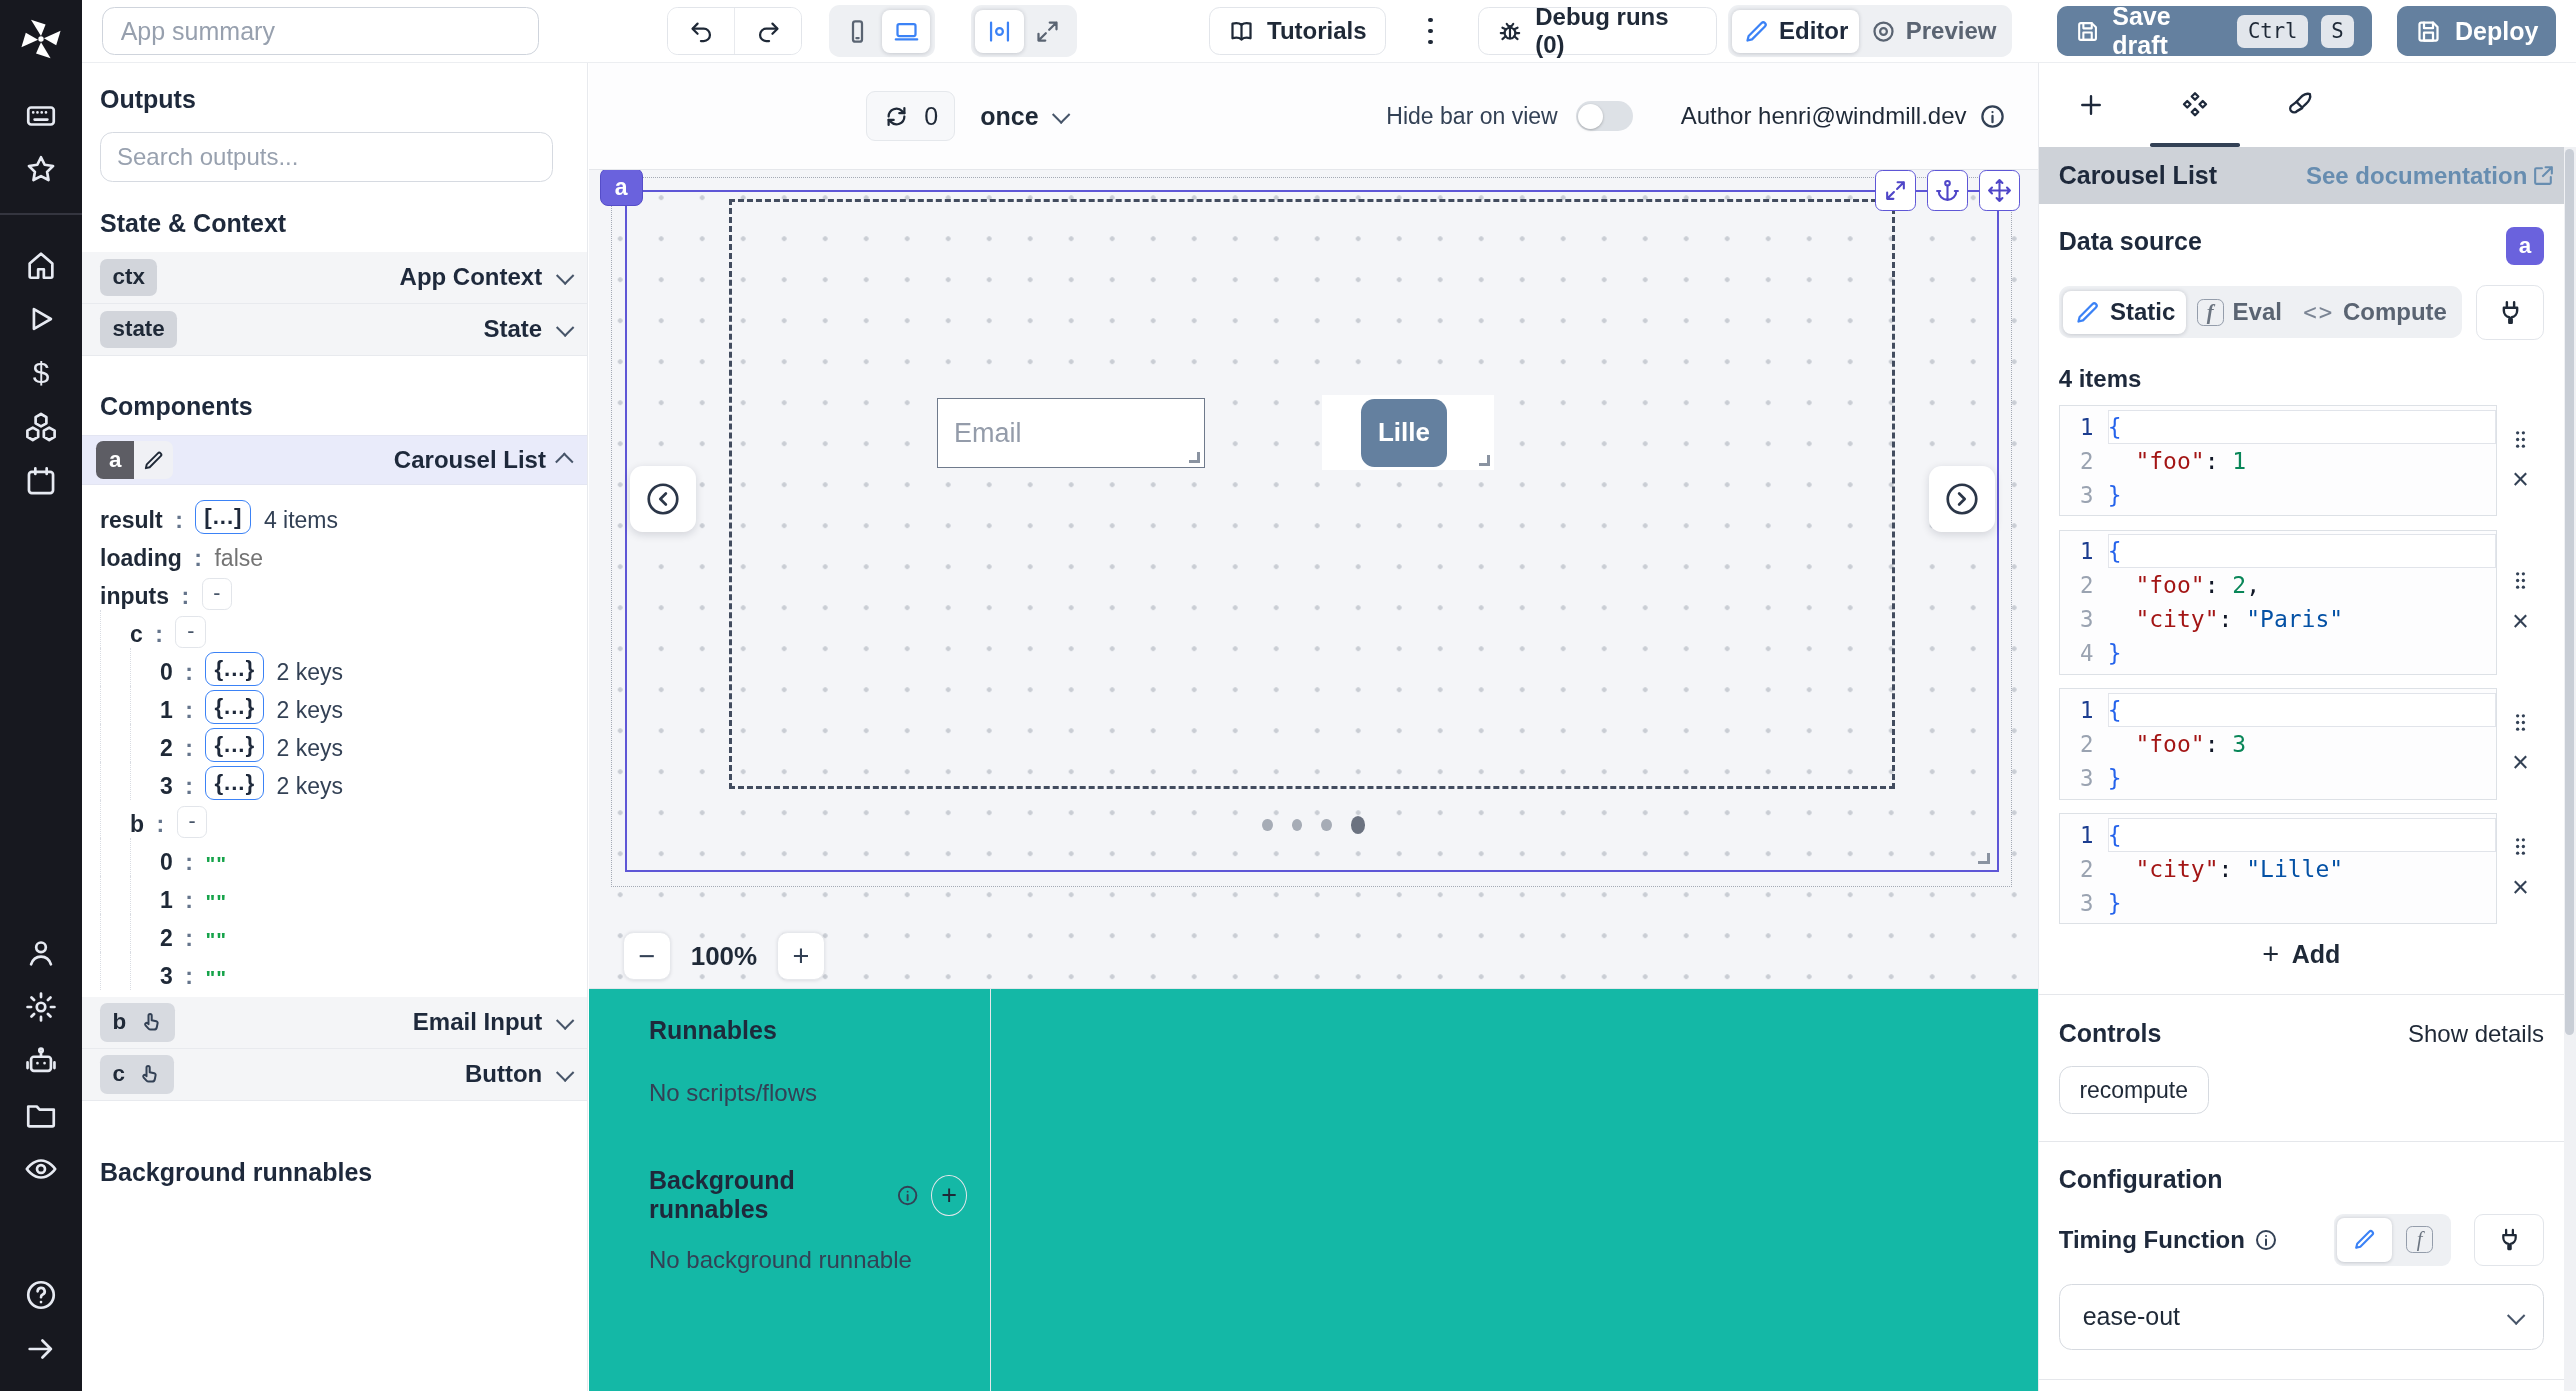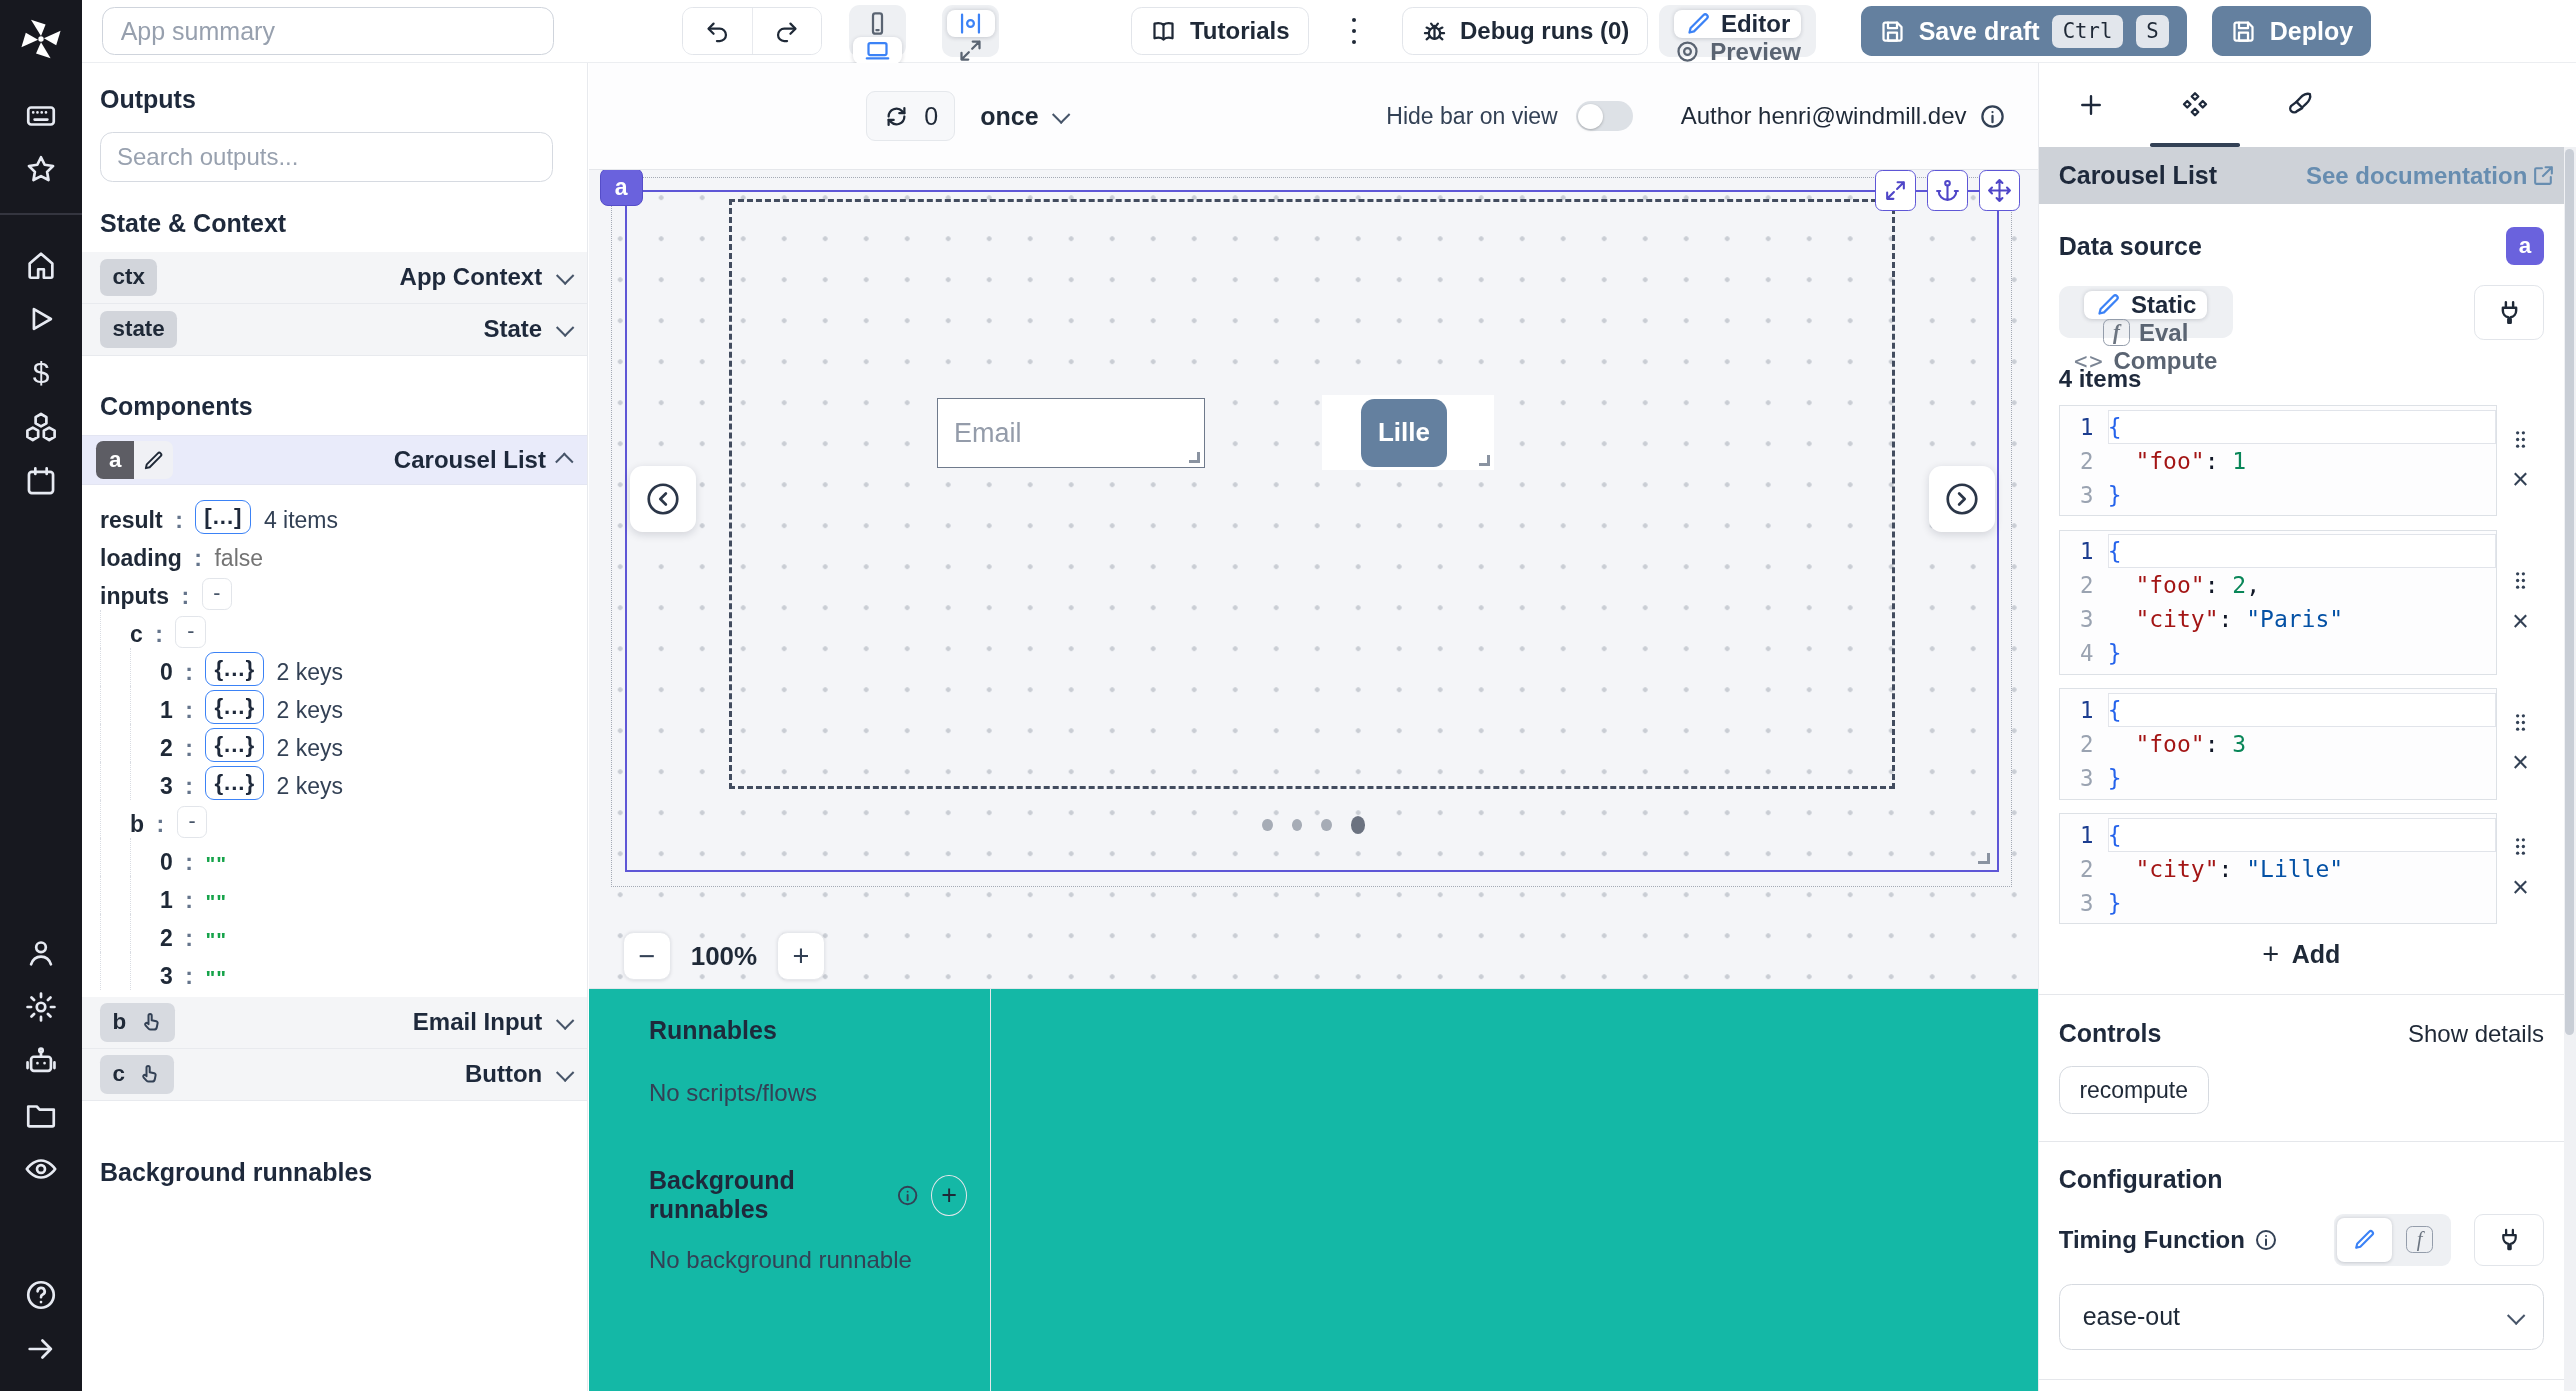--- a/index.html
+++ b/index.html
@@ -18,21 +18,21 @@
   .dollar { font-size:30px; color:#e7eaf2; font-weight:400; }
 
   
   .topbar { position:absolute; left:82px; top:0; right:0; height:63px; background:#fff; border-bottom:1.8px solid #eceef1; display:flex; align-items:center; padding:0 19.7px; }
   .appsum { width:452px; height:48px; border:1.8px solid #cfd4dc; border-radius:12.5px; font-size:25px; color:#1e293b; padding:0 18px; outline:none; background:#fff; font-family:"Liberation Sans",sans-serif; }
   .appsum::placeholder { color:#97a0ae; }
   .undoredo { margin-left:128px; display:flex; border:1.8px solid #e2e5ea; border-radius:10.7px; overflow:hidden; height:48px; }
   .undoredo .ub { width:69px; display:flex; align-items:center; justify-content:center; color:#1f2937; background:#fff; }
   .undoredo .ub + .ub { border-left:1.8px solid #e8eaee; }
   .ub svg { width:27px; height:27px; }
-  .seg { background:#eef0f3; border-radius:10.7px; padding:4.5px; display:flex; align-items:center; height:52px;flex-direction:column; }
+  .seg { background:#eef0f3; border-radius:10.7px; padding:4.5px; display:flex; align-items:center; height:52px; }
   .seg .si { height:43px; min-width:47px; padding:0 10.7px; border-radius:8px; display:flex; align-items:center; justify-content:center; gap:9px; color:#5a6472; font-size:24px; font-weight:600; }
   .seg .si.on { background:#fff; box-shadow:0 0.9px 4.5px rgba(15,23,42,.18); }
   .seg .si svg { width:27px; height:27px; }
   .blue { color:#3b82f6 !important; }
   .dev { margin-left:27px; } .aln { margin-left:36px; }
   .tut { margin-left:132px; height:48px; border:1.8px solid #e2e5ea; border-radius:10.7px; background:#fff; display:flex; align-items:center; gap:12.5px; padding:0 18px; font-size:24px; font-weight:600; color:#1f2937; }
   .tut svg { width:27px; height:27px; }
   .kebab { margin-left:34px; width:23px; display:flex; flex-direction:column; gap:6.3px; align-items:center; }
   .kebab i { width:4.5px; height:4.5px; border-radius:50%; background:#1f2937; }
   .dbg { margin-left:36px; }
@@ -118,21 +118,21 @@
   .inspector { position:absolute; right:0; top:63px; width:538px; bottom:0; background:#fff; border-left:1.8px solid #e8eaee; }
   .tabs { height:84px; display:flex; }
   .tab { width:104px; display:flex; align-items:center; justify-content:center; color:#1e293b; position:relative; }
   .tab svg { width:30px; height:30px; stroke-width:1.9; }
   .tab.on::after { content:""; position:absolute; left:7.2px; right:7.2px; bottom:0; height:4.5px; background:#334155; border-radius:1.8px; }
   .ins-header { height:57px; background:#ced2d8; display:flex; align-items:center; padding:0 19.7px; }
   .ins-header .name { font-size:25px; font-weight:700; color:#1e293b; }
   .doclink { margin-left:auto; display:flex; align-items:center; gap:4px; color:#678db0; font-size:24px; font-weight:600; }
   .doclink svg { width:25px; height:25px; }
   .ins-body { position:relative; padding:23px 32px 0 19.7px; height:calc(100% - 141px); overflow:hidden; }
-  .dsrow { display:flex; align-items:center; }
+  .dsrow { display:flex; }
   .ins-abadge { margin-left:auto; width:38px; height:38px; background:#6a62dd; border-radius:8px; color:#fff; font-weight:700; font-size:22.4px; display:flex; align-items:center; justify-content:center; }
   .modes { display:flex; align-items:center; margin-top:19.7px; gap:14.3px; }
   .fsq { width:27px; height:27px; border:1.8px solid #949dab; border-radius:6.3px; display:flex; align-items:center; justify-content:center; font-family:"Liberation Serif",serif; font-style:italic; font-size:20.6px; color:#6b7480; }
   .codeic { font-family:"DejaVu Sans Mono",monospace; font-size:22.4px; color:#7b8594; letter-spacing:1.8px; font-weight:400; }
   .plugbtn { margin-left:auto; width:70px; height:55px; border:1.8px solid #e2e5ea; border-radius:9.8px; display:flex; align-items:center; justify-content:center; color:#1f2937; background:#fff; }
   .plugbtn svg { width:29px; height:29px; }
   .items-count { margin:25px 0 12.5px; font-size:24px; font-weight:700; }
   .jitem { display:flex; margin-bottom:13.4px; }
   .jcard { flex:1; border:0.9px solid #dde1e6; background:#fdfdfe; padding:3.6px 0; }
   .jline { display:flex; height:34px; align-items:stretch; font-family:"DejaVu Sans Mono",monospace; font-size:23px; }

